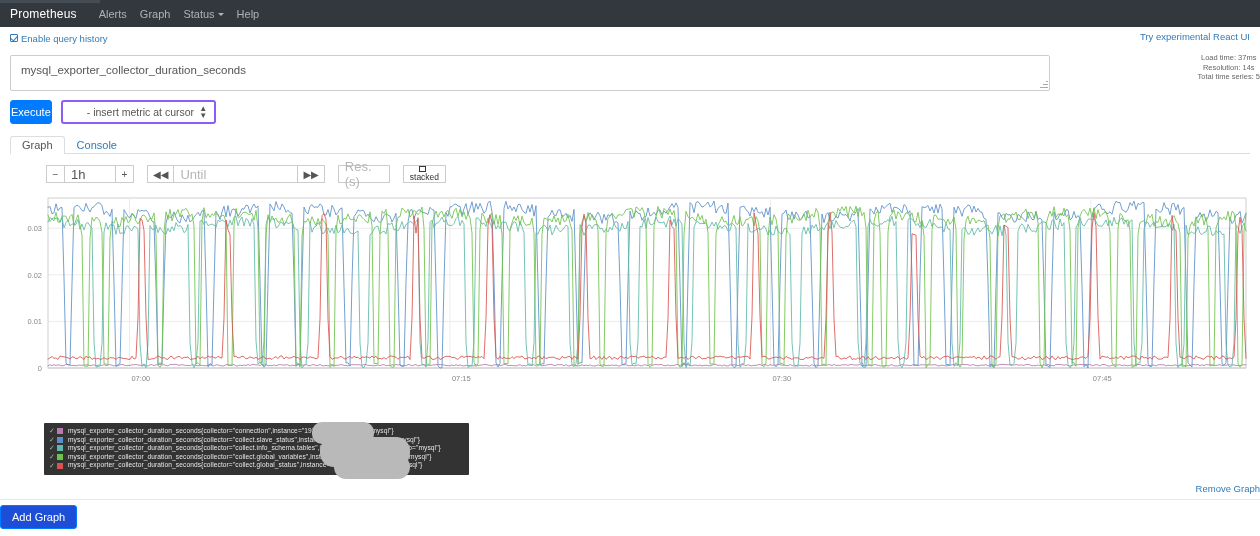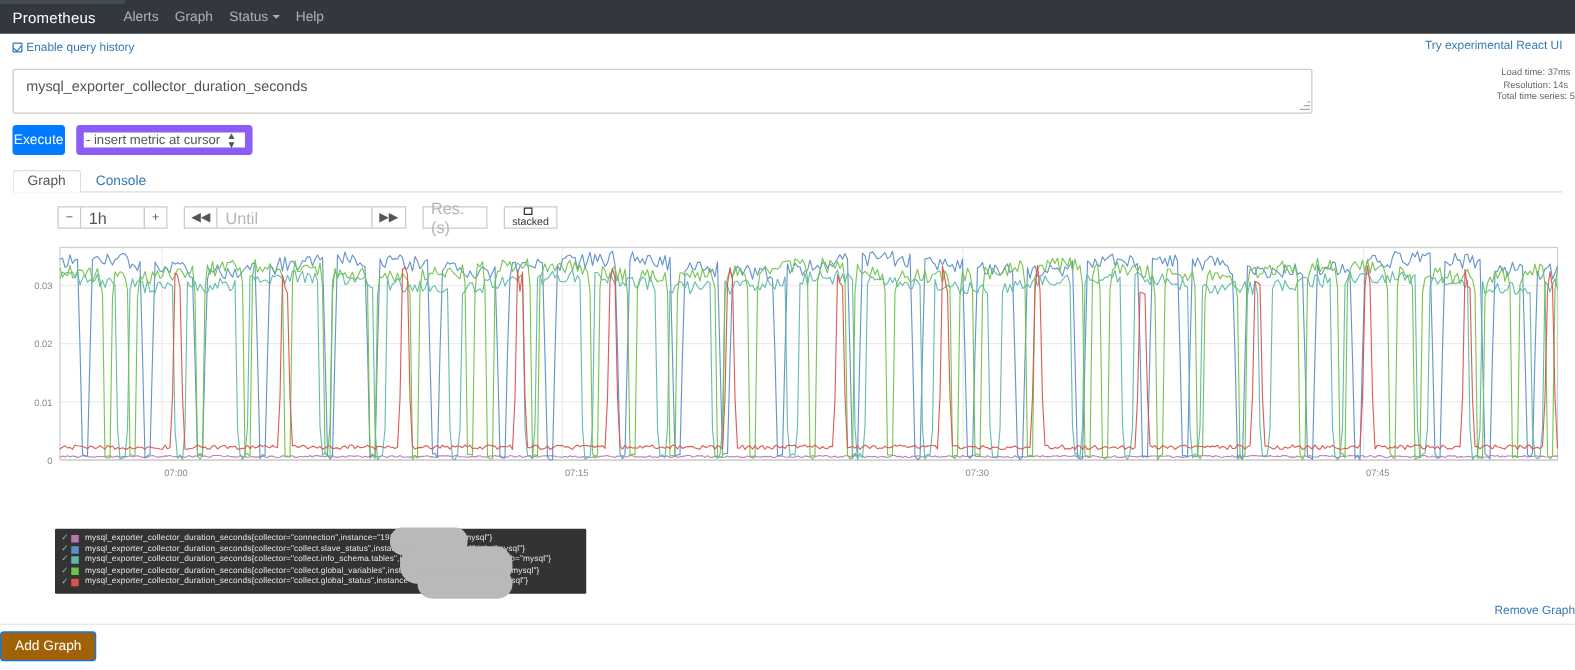--- a/index.html
+++ b/index.html
@@ -127,26 +127,26 @@
     color:#fff;
     font-size:11px;
     padding:4px 0;
     border-radius:3px;
     cursor:pointer;
     font-family:"Liberation Sans", sans-serif;
     line-height:14px;
   }
   .metric-select {
     margin-left:9px;
-    border:6px solid #8b5cf6;
+    border:2px solid #8b5cf6;
     border-radius:3px;
     background:#fff;
     color:#555;
     font-size:10.5px;
-    padding:4px 20px 4px 2px;
+    padding:4px 20px 4px 24px;
     cursor:pointer;
     position:relative;
     display:inline-flex;
     align-items:center;
     height:24px;
     font-family:"Liberation Sans", sans-serif;
   }
   .sel-arrows{
     position:absolute; right:7px; top:50%;
     transform:translateY(-50%);
@@ -292,21 +292,21 @@
     color:#337ab7; font-size:9.5px;
     text-decoration:none;
     cursor:pointer;
   }
   .hr-bottom{
     position:absolute; left:0; right:0; top:468px;
     border-top:1px solid #e8e8e8;
   }
   .btn-add {
     position:absolute; left:0; top:474px;
-    background:#a16207;
+    background:#1d4ed8;
     border:1px solid #007bff;
     color:#fff;
     font-size:11px;
     padding:5px 11px;
     border-radius:3px;
     cursor:pointer;
     font-family:"Liberation Sans", sans-serif;
   }
 </style>
 </head>

